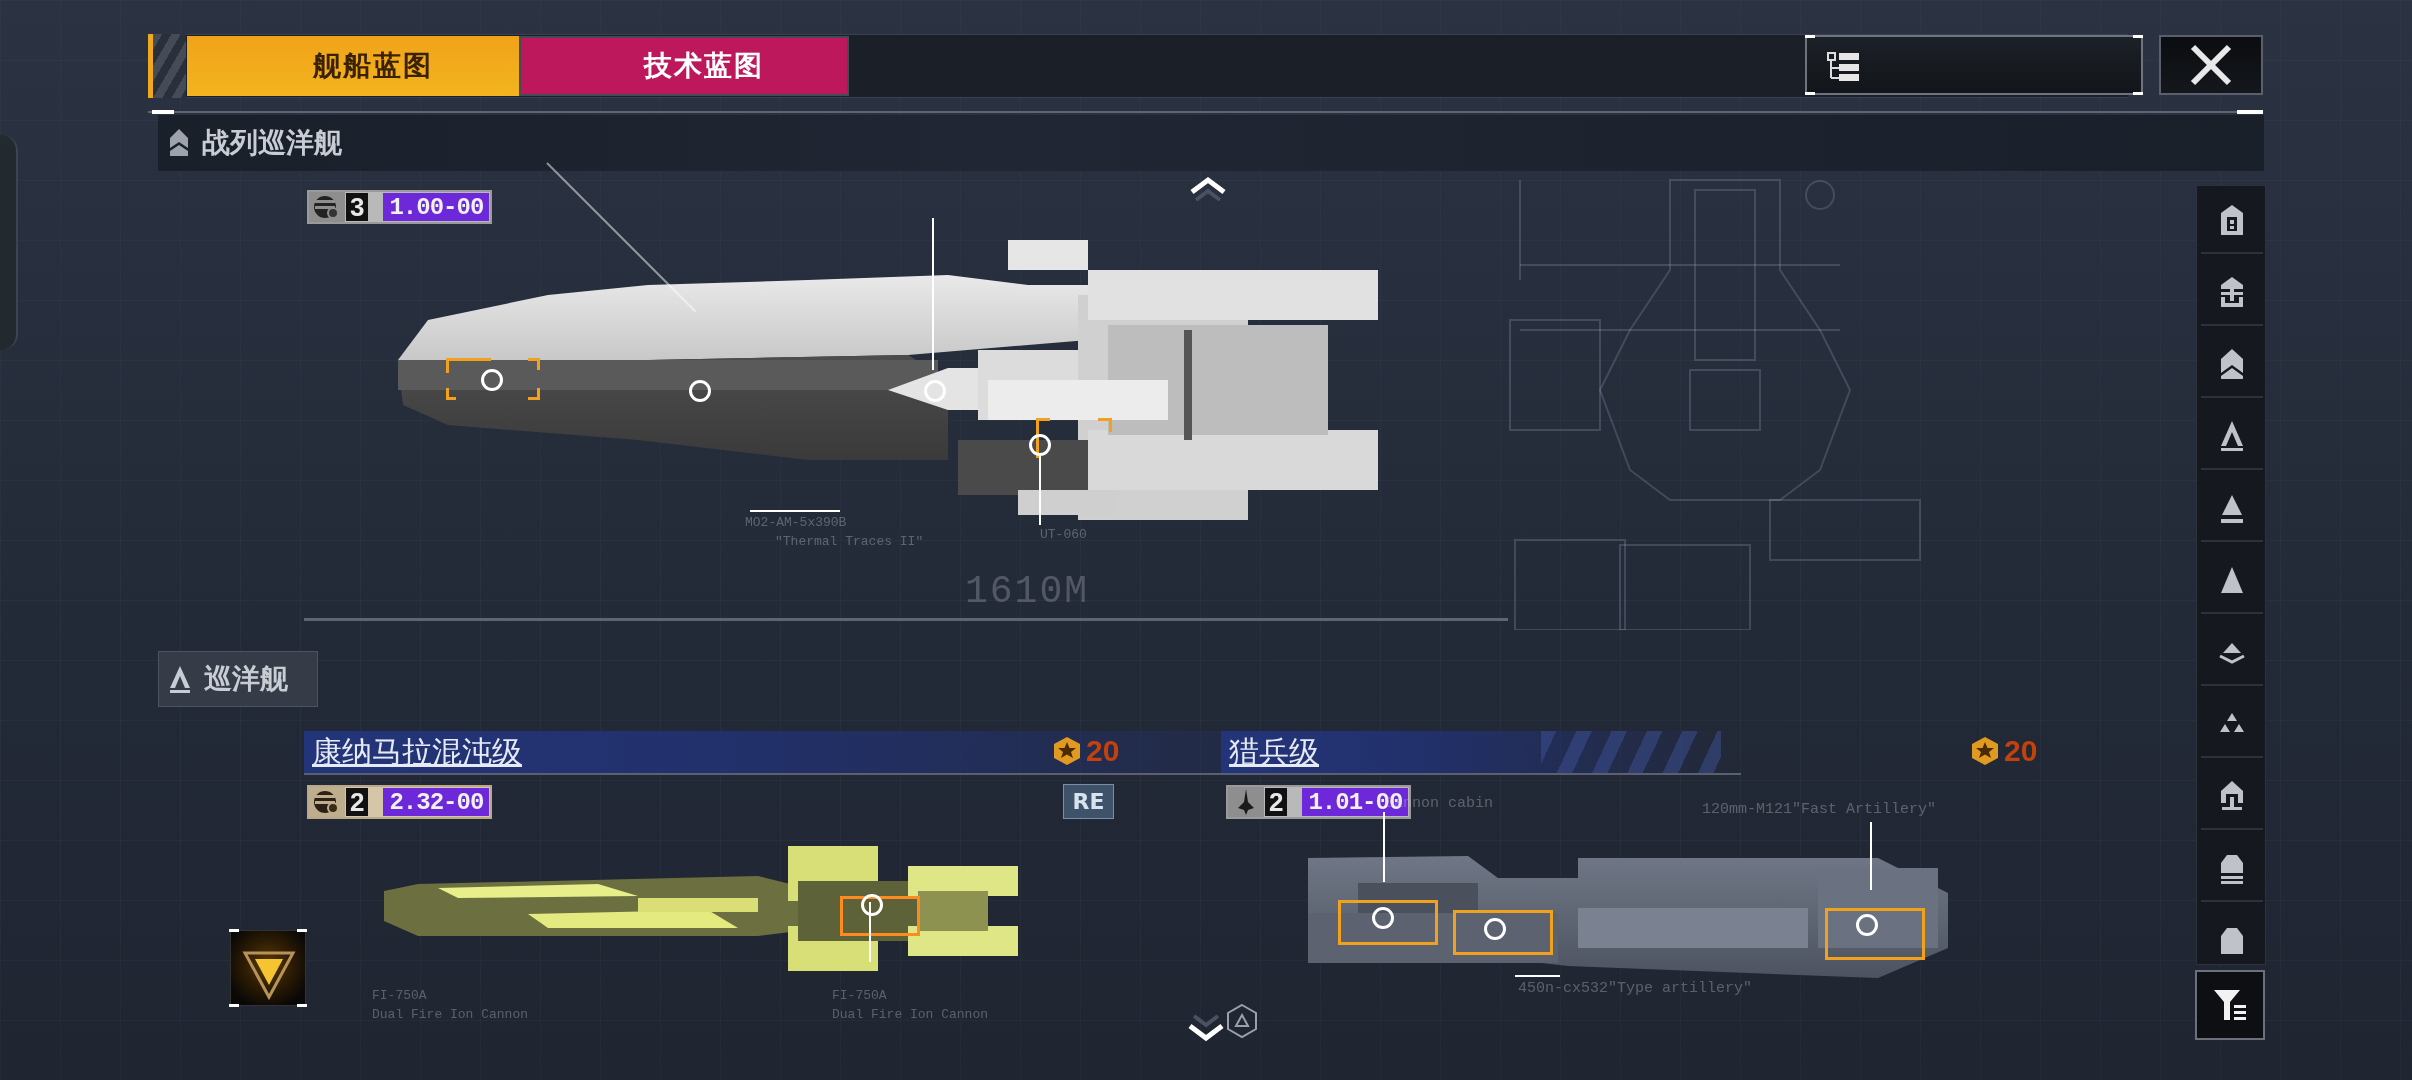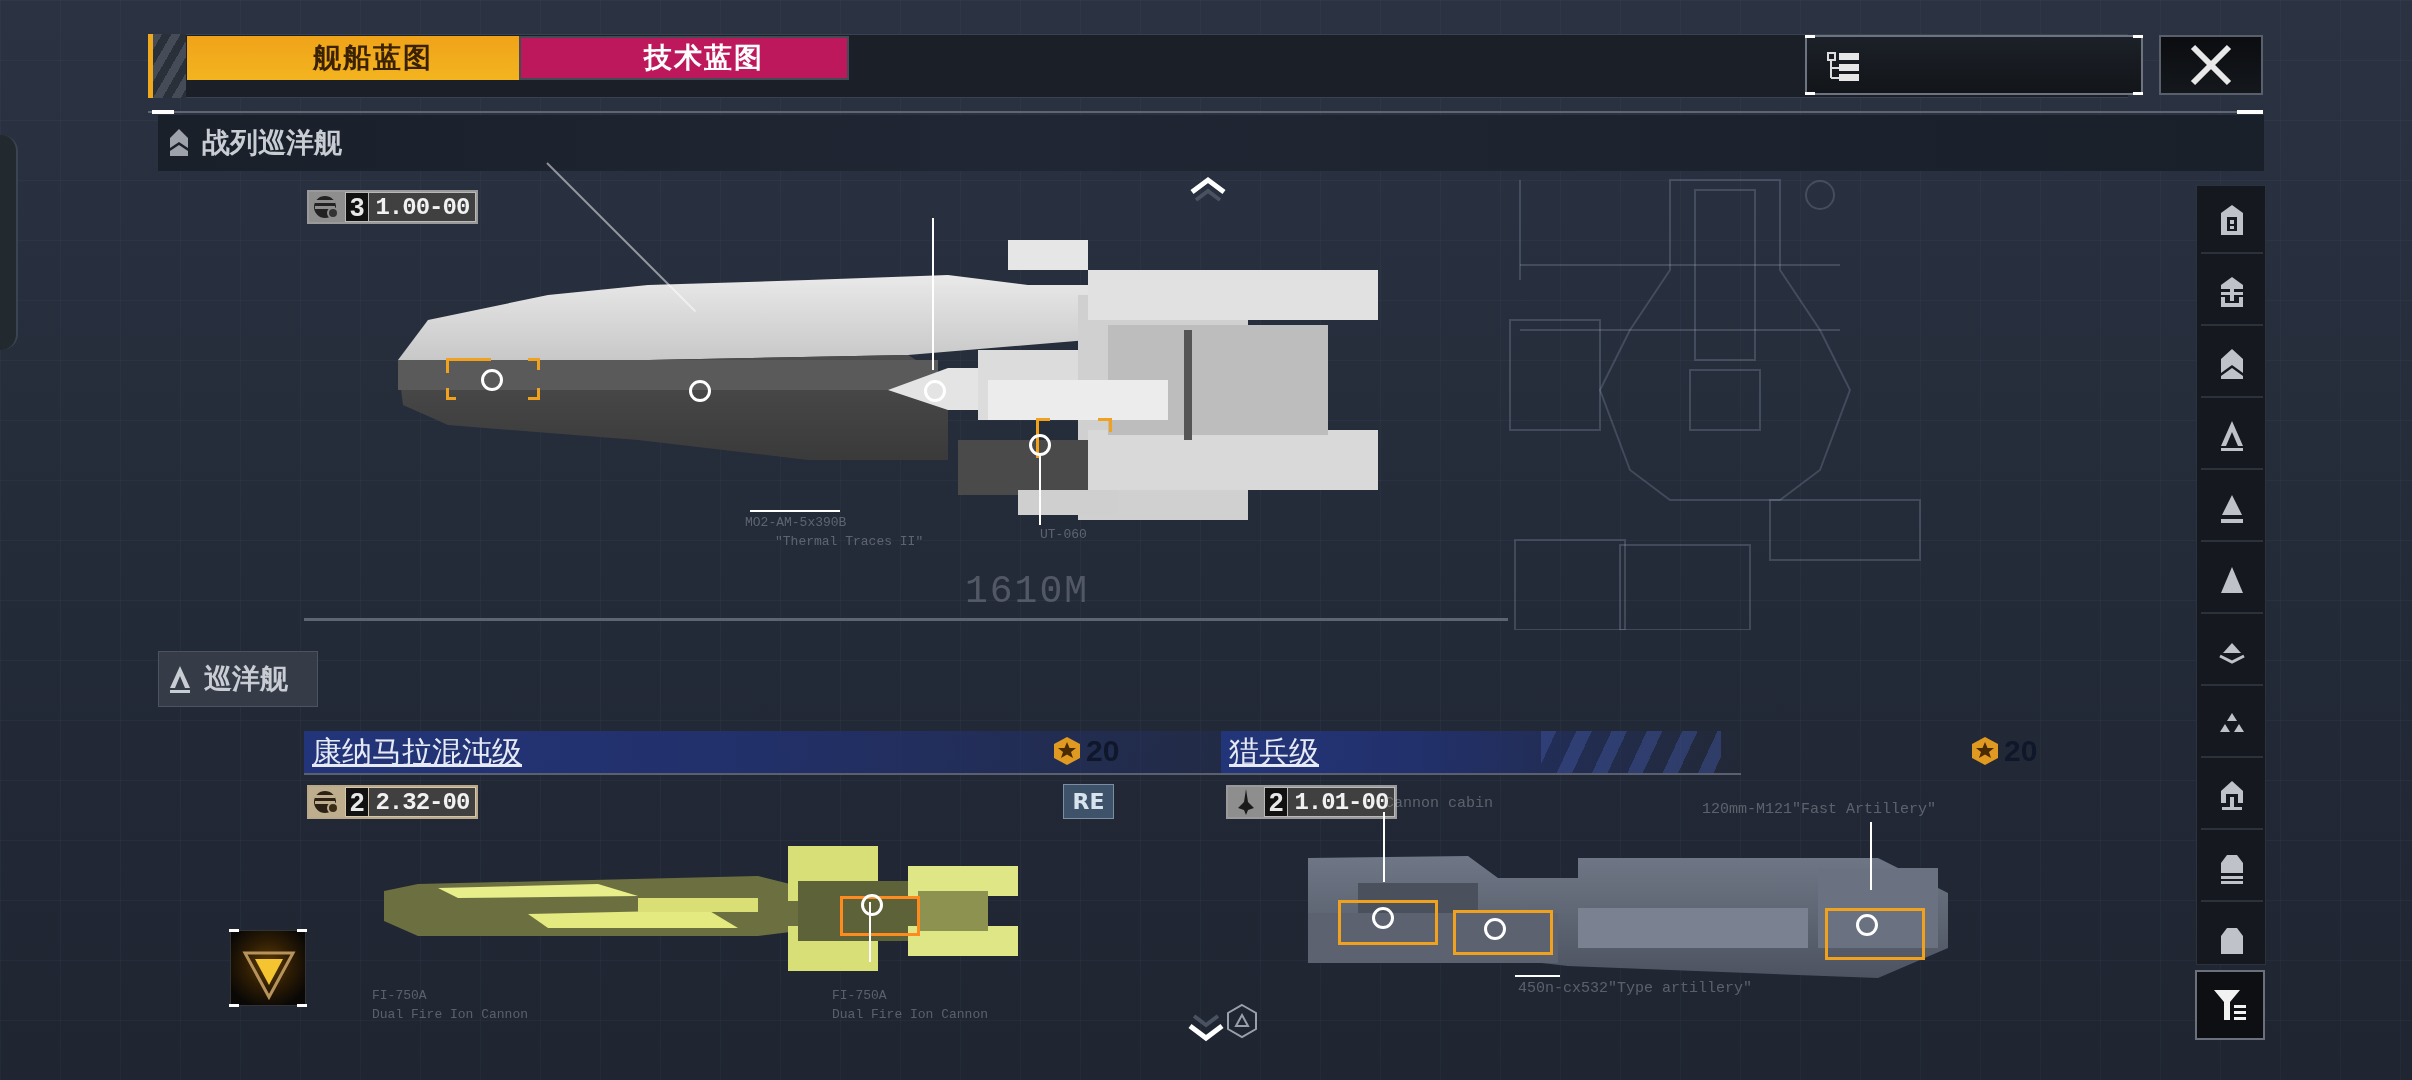--- a/index.html
+++ b/index.html
@@ -31,21 +31,21 @@
   .topbar {
     position: absolute; left: 148px; top: 34px; width: 1980px; height: 64px;
     background: #1a1f28; border-top: 1px solid #3a4150; border-bottom: 1px solid #3a4150;
   }
   .topbar-stripe {
     position: absolute; left: 148px; top: 34px; width: 38px; height: 64px;
     background: repeating-linear-gradient(120deg, #454c58 0 8px, #2a303a 8px 16px);
     border-left: 5px solid #f0a81c;
   }
   .tab {
-    position: absolute; top: 36px; height: 44px;
+    position: absolute; top: 36px; height: 60px;
     display: flex; align-items: center; justify-content: center;
     font-size: 28px; font-weight: bold; letter-spacing: 2px; padding-left: 40px;
   }
   .tab-active {
     left: 187px; width: 332px;
     background: linear-gradient(180deg, #f0a319 0%, #f3b41f 100%);
     color: #3a2200;
   }
   .tab-inactive {
     left: 519px; width: 330px;
@@ -101,27 +101,27 @@
   .stat-badge {
     position: absolute; height: 34px; display: flex; align-items: stretch;
     background: #b9b9b9; border: 2px solid #9a9a9a;
   }
   .stat-badge .ico { width: 36px; display: flex; align-items: center; justify-content: center; background: #8e8e8e; }
   .stat-badge .tier {
     background: #111; color: #e8e8e8; font-family: "Liberation Sans Narrow", "Liberation Sans", sans-serif;
     font-size: 26px; font-weight: bold; padding: 0 4px; display: flex; align-items: center; margin: 1px;
   }
   .stat-badge .val {
-    background: #404040; color: #f1f1f1; font-family: "Liberation Mono", monospace;
-    font-size: 24px; font-weight: bold; padding: 12px 6px; display: flex; align-items: center; margin: 1px 1px 1px 0;
+    background: #6d28d9; color: #f1f1f1; font-family: "Liberation Mono", monospace;
+    font-size: 24px; font-weight: bold; padding: 12px 6px; display: flex; align-items: center; margin: 1px 1px 1px 14px;
     letter-spacing: -1px;
   }
   .cost {
     position: absolute; display: flex; align-items: center; gap: 4px;
-    color: #0f172a; font-size: 30px; font-weight: bold;
+    color: #c2410c; font-size: 30px; font-weight: bold;
     font-family: "Liberation Sans", sans-serif;
   }
   .re-badge {
     position: absolute; left: 1063px; top: 784px; width: 51px; height: 35px;
     background: #3e536a; border: 1px solid #7a8da3;
     color: #d8e3ee; font-weight: bold; font-size: 22px;
     display: flex; align-items: center; justify-content: center;
   }
 
   

